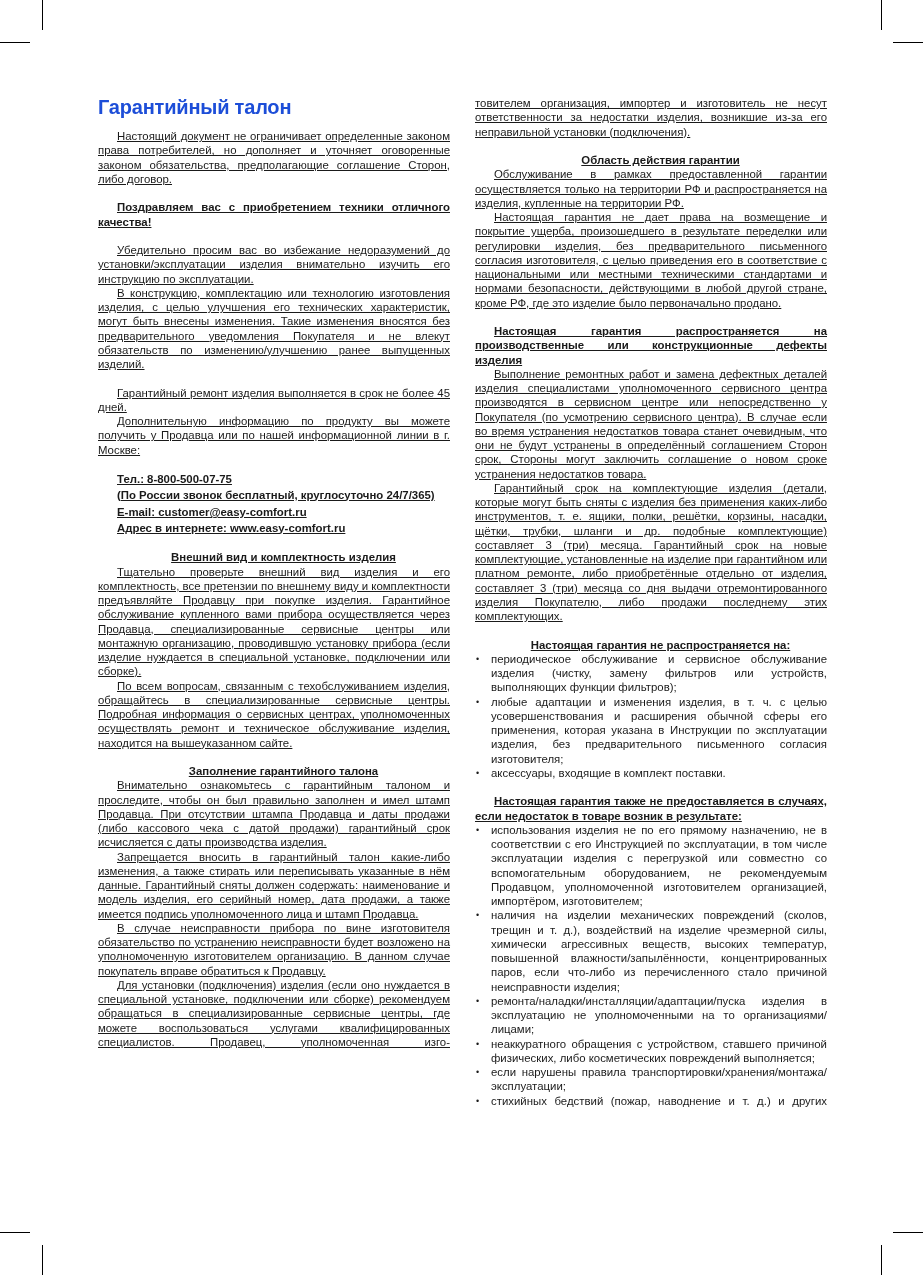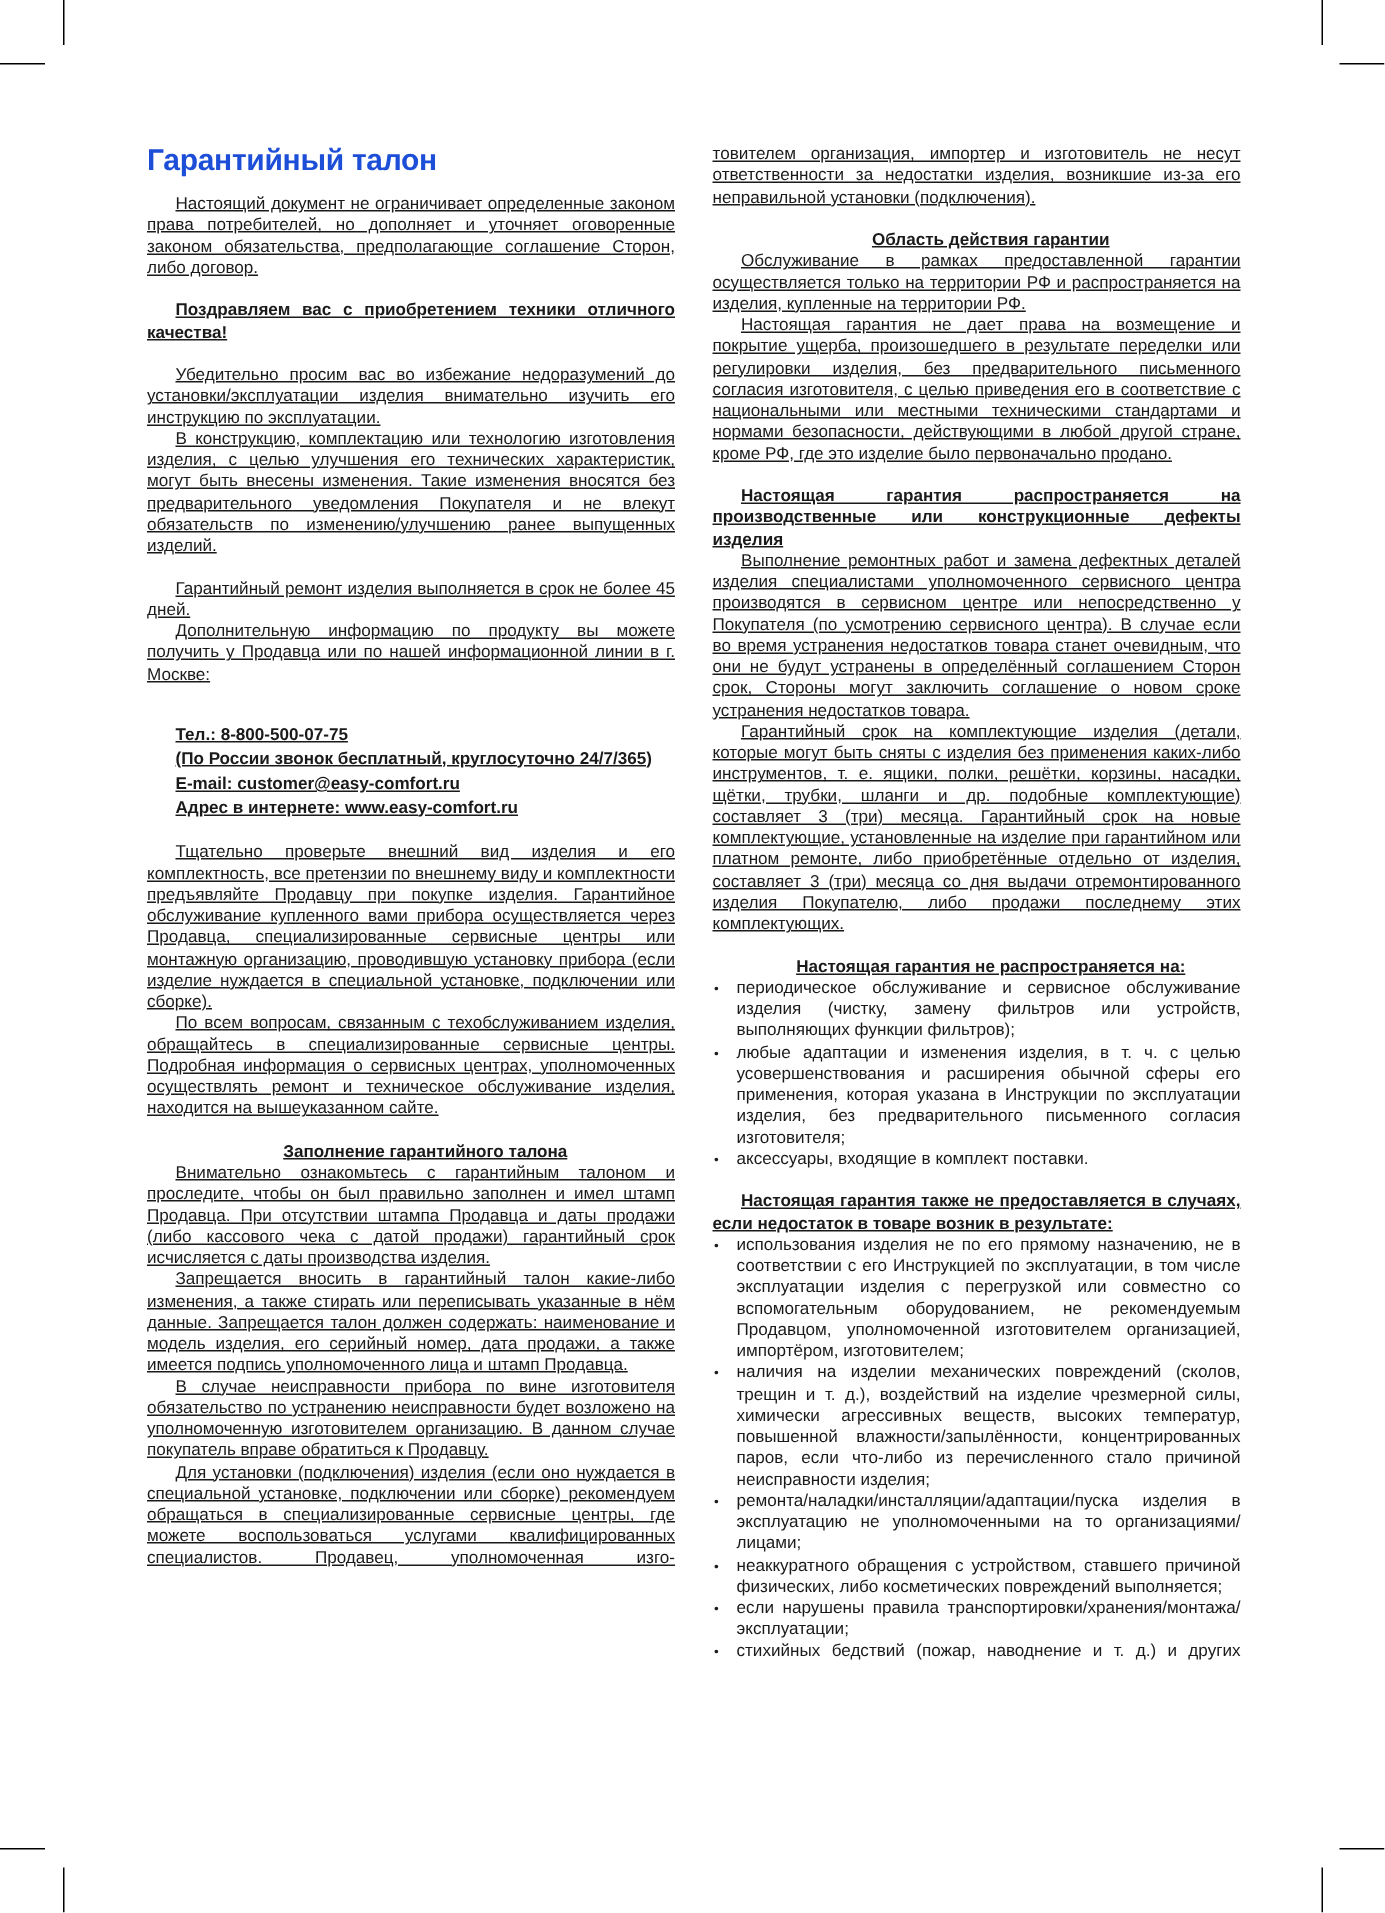--- a/index.html
+++ b/index.html
@@ -38,33 +38,34 @@
   <p>Настоящий документ не ограничивает определенные законом права потребителей, но дополняет и уточняет оговоренные законом обязательства, предполагающие соглашение Сторон, либо договор.</p>
   <div class="gap"></div>
   <p class="hj">Поздравляем вас с приобретением техники отличного качества!</p>
   <div class="gap"></div>
   <p>Убедительно просим вас во избежание недоразумений до установки/эксплуатации изделия внимательно изучить его инструкцию по эксплуатации.</p>
   <p>В конструкцию, комплектацию или технологию изготовления изделия, с целью улучшения его технических характеристик, могут быть внесены изменения. Такие изменения вносятся без предварительного уведомления Покупателя и не влекут обязательств по изменению/улучшению ранее выпущенных изделий.</p>
   <div class="gap"></div>
   <p>Гарантийный ремонт изделия выполняется в срок не более 45 дней.</p>
   <p>Дополнительную информацию по продукту вы можете получить у Продавца или по нашей информационной линии в г. Москве:</p>
   <div class="gap"></div>
-  <div style="margin-top:12px;">
+  <div style="margin-top:1px;">
     <p class="contact">Тел.: 8-800-500-07-75</p>
     <p class="contact">(По России звонок бесплатный, круглосуточно 24/7/365)</p>
     <p class="contact" style="margin-top:2px;">E-mail: customer@easy-comfort.ru</p>
     <p class="contact">Адрес в интернете: www.easy-comfort.ru</p>
   </div>
   <div class="gap"></div>
+  <p class="h">Внешний вид и комплектность изделия</p>
   <p>Тщательно проверьте внешний вид изделия и его комплектность, все претензии по внешнему виду и комплектности предъявляйте Продавцу при покупке изделия. Гарантийное обслуживание купленного вами прибора осуществляется через Продавца, специализированные сервисные центры или монтажную организацию, проводившую установку прибора (если изделие нуждается в специальной установке, подключении или сборке).</p>
   <p>По всем вопросам, связанным с техобслуживанием изделия, обращайтесь в специализированные сервисные центры. Подробная информация о сервисных центрах, уполномоченных осуществлять ремонт и техническое обслуживание изделия, находится на вышеуказанном сайте.</p>
   <div class="gap"></div>
   <p class="h">Заполнение гарантийного талона</p>
   <p>Внимательно ознакомьтесь с гарантийным талоном и проследите, чтобы он был правильно заполнен и имел штамп Продавца. При отсутствии штампа Продавца и даты продажи (либо кассового чека с датой продажи) гарантийный срок исчисляется с  даты производства изделия.</p>
-  <p>Запрещается вносить в гарантийный талон какие-либо изменения, а также стирать или переписывать указанные в нём данные. Запрещается талон должен содержать: наименование и модель изделия, его серийный номер, дата продажи, а также имеется подпись уполномоченного лица и штамп Продавца.</p>
+  <p>Запрещается вносить в гарантийный талон какие-либо изменения, а также стирать или переписывать указанные в нём данные. Гарантийный сняты должен содержать: наименование и модель изделия, его серийный номер, дата продажи, а также имеется подпись уполномоченного лица и штамп Продавца.</p>
   <p>В случае неисправности прибора по вине изготовителя обязательство по устранению неисправности будет возложено на уполномоченную изготовителем организацию. В данном случае покупатель вправе обратиться к Продавцу.</p>
   <p style="text-align-last:justify;">Для установки (подключения) изделия (если оно нуждается в специальной установке, подключении или сборке) рекомендуем обращаться в специализированные сервисные центры, где можете воспользоваться услугами квалифицированных специалистов. Продавец, уполномоченная изго-</p>
 </div>
 
 <div class="col" id="col-right" style="top:96px;">
   <p class="noindent">товителем организация, импортер и изготовитель не несут ответственности за недостатки изделия, возникшие из-за его неправильной установки (подключения).</p>
   <div class="gap"></div>
   <p class="h">Область действия гарантии</p>
   <p>Обслуживание в рамках предоставленной гарантии осуществляется только на территории РФ и распространяется на изделия, купленные на территории РФ.</p>
   <p>Настоящая гарантия не дает права на возмещение и покрытие ущерба, произошедшего в результате переделки или регулировки изделия, без предварительного письменного согласия изготовителя, с целью приведения его в соответствие с национальными или местными техническими стандартами и нормами безопасности, действующими в любой другой стране, кроме РФ, где это изделие было первоначально продано.</p>

